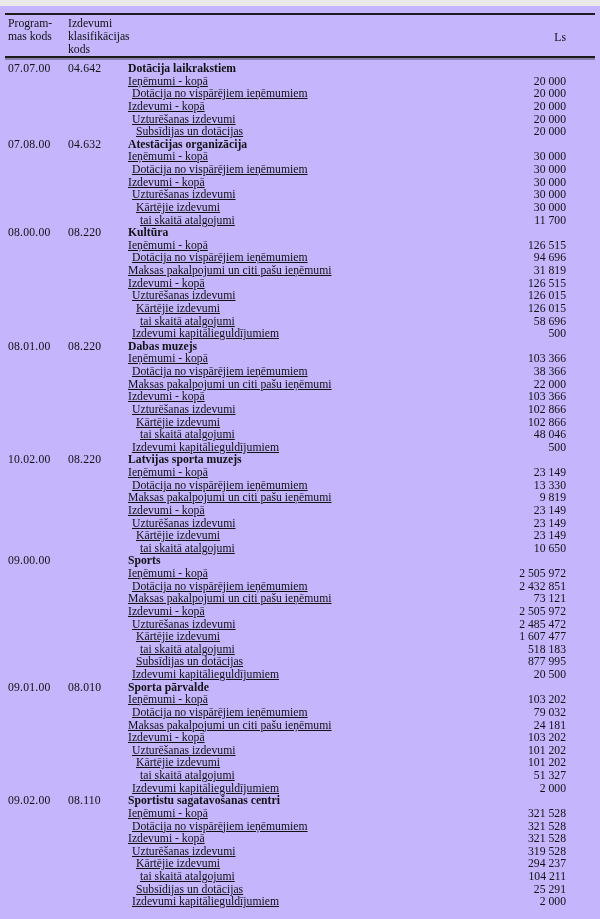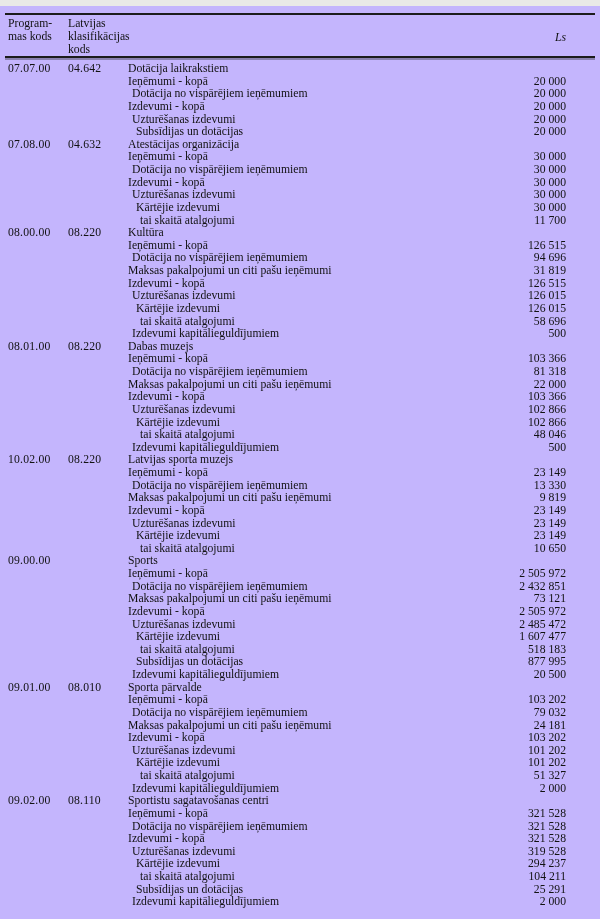--- a/index.html
+++ b/index.html
@@ -26,52 +26,52 @@
     box-shadow: 0 2px 0 rgba(28,28,28,0.35);
   }
   .table-header {
     position: absolute; left: 8px; right: 34px; top: 11px;
     display: flex;
     font-size: 11.7px; line-height: 13px;
   }
   .th-prog { width: 60px; }
   .th-func { width: 66px; white-space: nowrap; }
   .th-spacer { flex: 1; }
-  .th-ls { text-align: right; padding-top: 14px; font-style: italic; }
+  .th-ls { text-align: right; padding-top: 14px; }
   .hline { display: block; }
 
   .table-body {
     position: absolute; left: 8px; right: 34px; top: 57px;
   }
   .line {
     display: grid;
     grid-template-columns: 60px 60px 1fr 120px;
     font-size: 11.7px;
     line-height: 12.62px;
     white-space: nowrap;
   }
   .cell { display: block; }
   .code  { font-weight: 400; letter-spacing: 0.2px; }
-  .title { font-weight: 400; }
-  .label { font-weight: 400; }
+  .title { font-weight: 700; }
+  .label { font-weight: 400; text-decoration: underline; }
   .val   { text-align: right; font-weight: 400; }
 </style>
 </head>
 <body>
 
 <div class="page">
   <div class="rule-top"></div>
 
   <div class="table-header">
     <div class="th-prog">
       <span class="hline">Program-</span>
       <span class="hline">mas kods</span>
     </div>
     <div class="th-func">
-      <span class="hline">Latvijas</span>
+      <span class="hline">Izdevumi</span>
       <span class="hline">klasifikācijas</span>
       <span class="hline">kods</span>
     </div>
     <div class="th-spacer"></div>
     <div class="th-ls">Ls</div>
   </div>
 
   <div class="rule-mid"></div>
 
   <div class="table-body">
@@ -216,21 +216,21 @@
       <div class="line">
         <span class="cell"></span>
         <span class="cell"></span>
         <span class="cell label">Ieņēmumi - kopā</span>
         <span class="cell val">103 366</span>
       </div>
       <div class="line">
         <span class="cell"></span>
         <span class="cell"></span>
         <span class="cell label" style="padding-left: 4px;">Dotācija no vispārējiem ieņēmumiem</span>
-        <span class="cell val">81 318</span>
+        <span class="cell val">38 366</span>
       </div>
       <div class="line">
         <span class="cell"></span>
         <span class="cell"></span>
         <span class="cell label">Maksas pakalpojumi un citi pašu ieņēmumi</span>
         <span class="cell val">22 000</span>
       </div>
       <div class="line">
         <span class="cell"></span>
         <span class="cell"></span>

